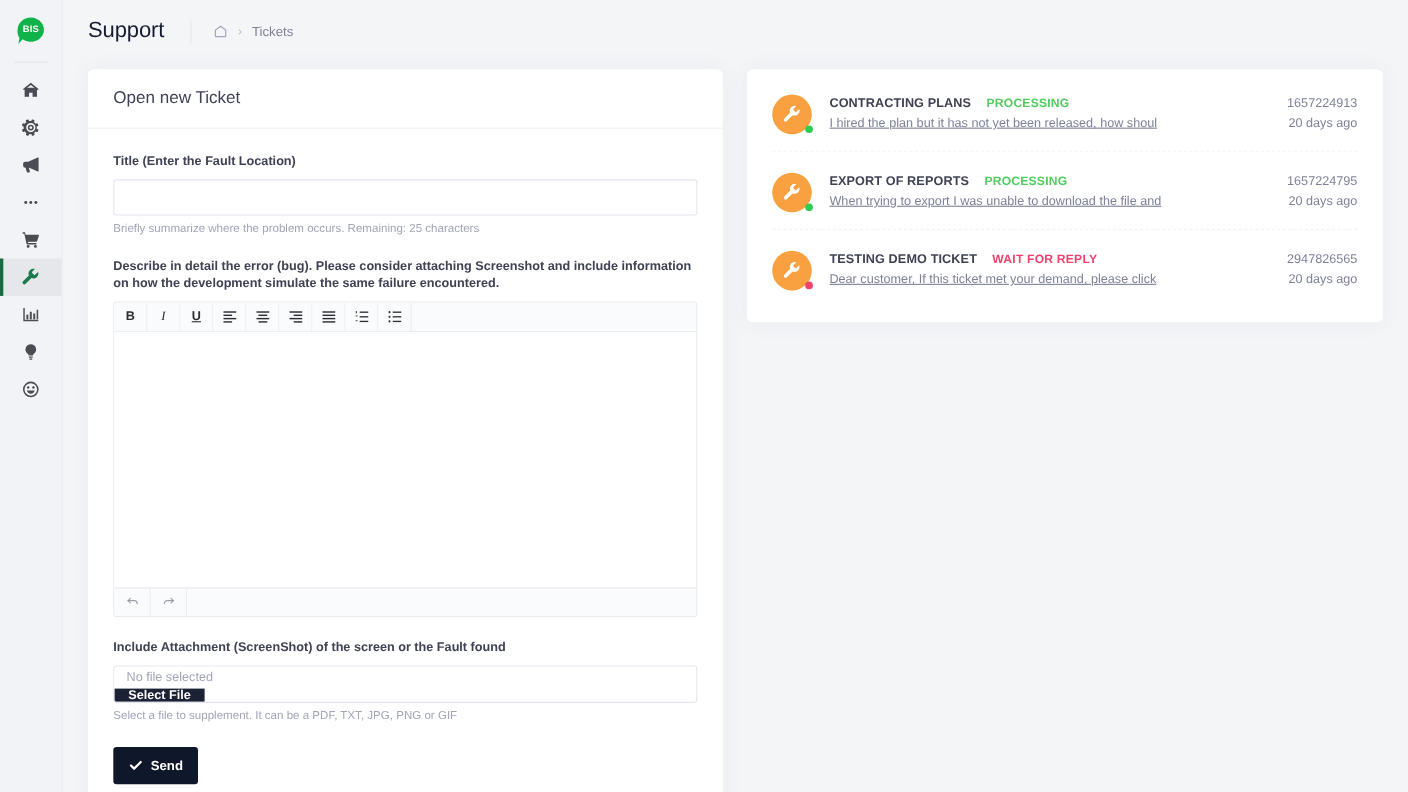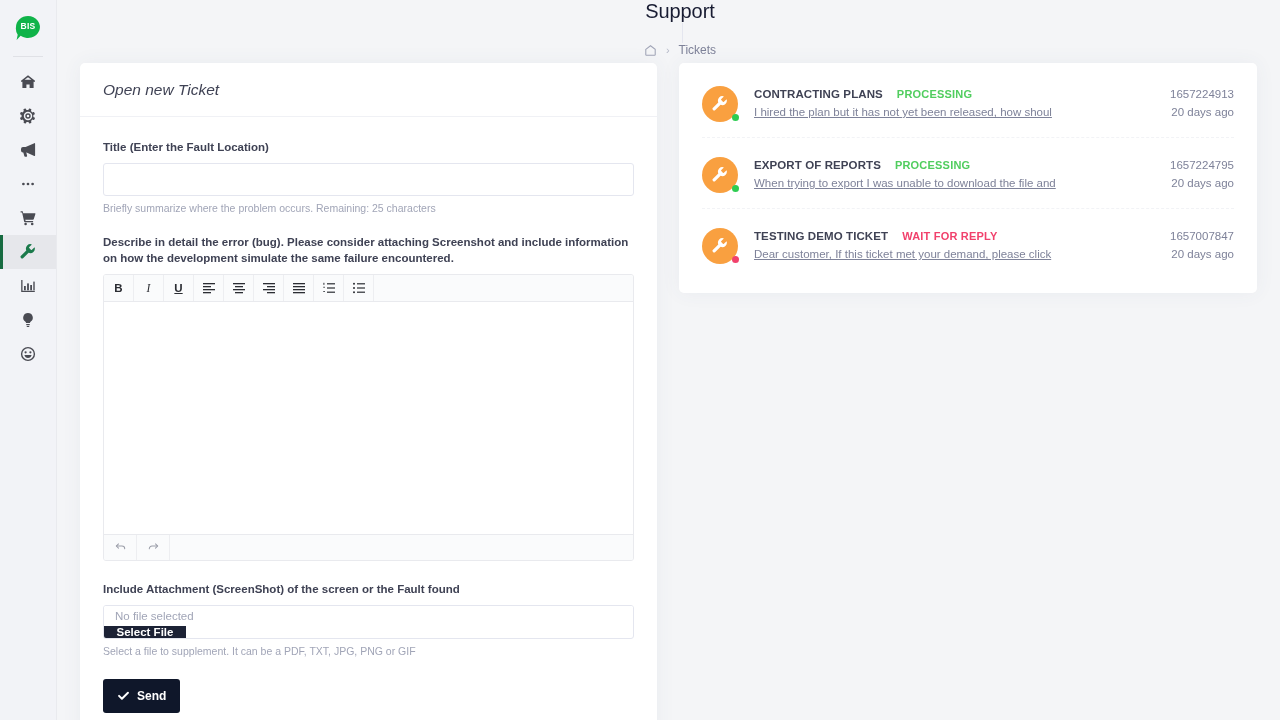--- a/index.html
+++ b/index.html
@@ -76,21 +76,20 @@
 
   
   .main { flex: 1; position: relative; }
 
   .topbar {
     height: 57px;
     display: flex;
     align-items: center;
     padding-left: 23px;
     background: transparent;
-    flex-direction: column;
   }
   .page-title {
     font-size: 20px;
     font-weight: 500;
     color: #181c32;
     letter-spacing: -.1px;
   }
   .topbar-divider {
     width: 1px; height: 22px;
     background: #e4e6ef;
@@ -114,21 +113,20 @@
     box-shadow: 0 0 20px 0 rgba(76,87,125,.06);
   }
   .card-left { width: 577px; }
   .card-right { flex: 1; }
 
   .card-head {
     height: 54px;
     display: flex; align-items: center;
     padding: 0 23px;
     border-bottom: 1px solid #f0f1f5;
-    font-style: italic;
   }
   .card-title {
     font-size: 15.5px;
     font-weight: 400;
     color: #3f4254;
   }
 
   .card-body { padding: 22px 23px 28px 23px; }
 
   
@@ -592,21 +590,21 @@
               <span class="status-dot dot-red"></span>
             </div>
             <div class="ticket-main">
               <div class="ticket-top">
                 <span class="ticket-name">TESTING DEMO TICKET</span>
                 <span class="ticket-status st-wait">WAIT FOR REPLY</span>
               </div>
               <div class="ticket-desc">Dear customer, If this ticket met your demand, please click</div>
             </div>
             <div class="ticket-meta">
-              <div class="ticket-id">1657007847</div>
+              <div class="ticket-id">2947826565</div>
               <div class="ticket-ago">20 days ago</div>
             </div>
           </div>
 
         </div>
       </section>
 
     </div>
   </div>
 </div>

